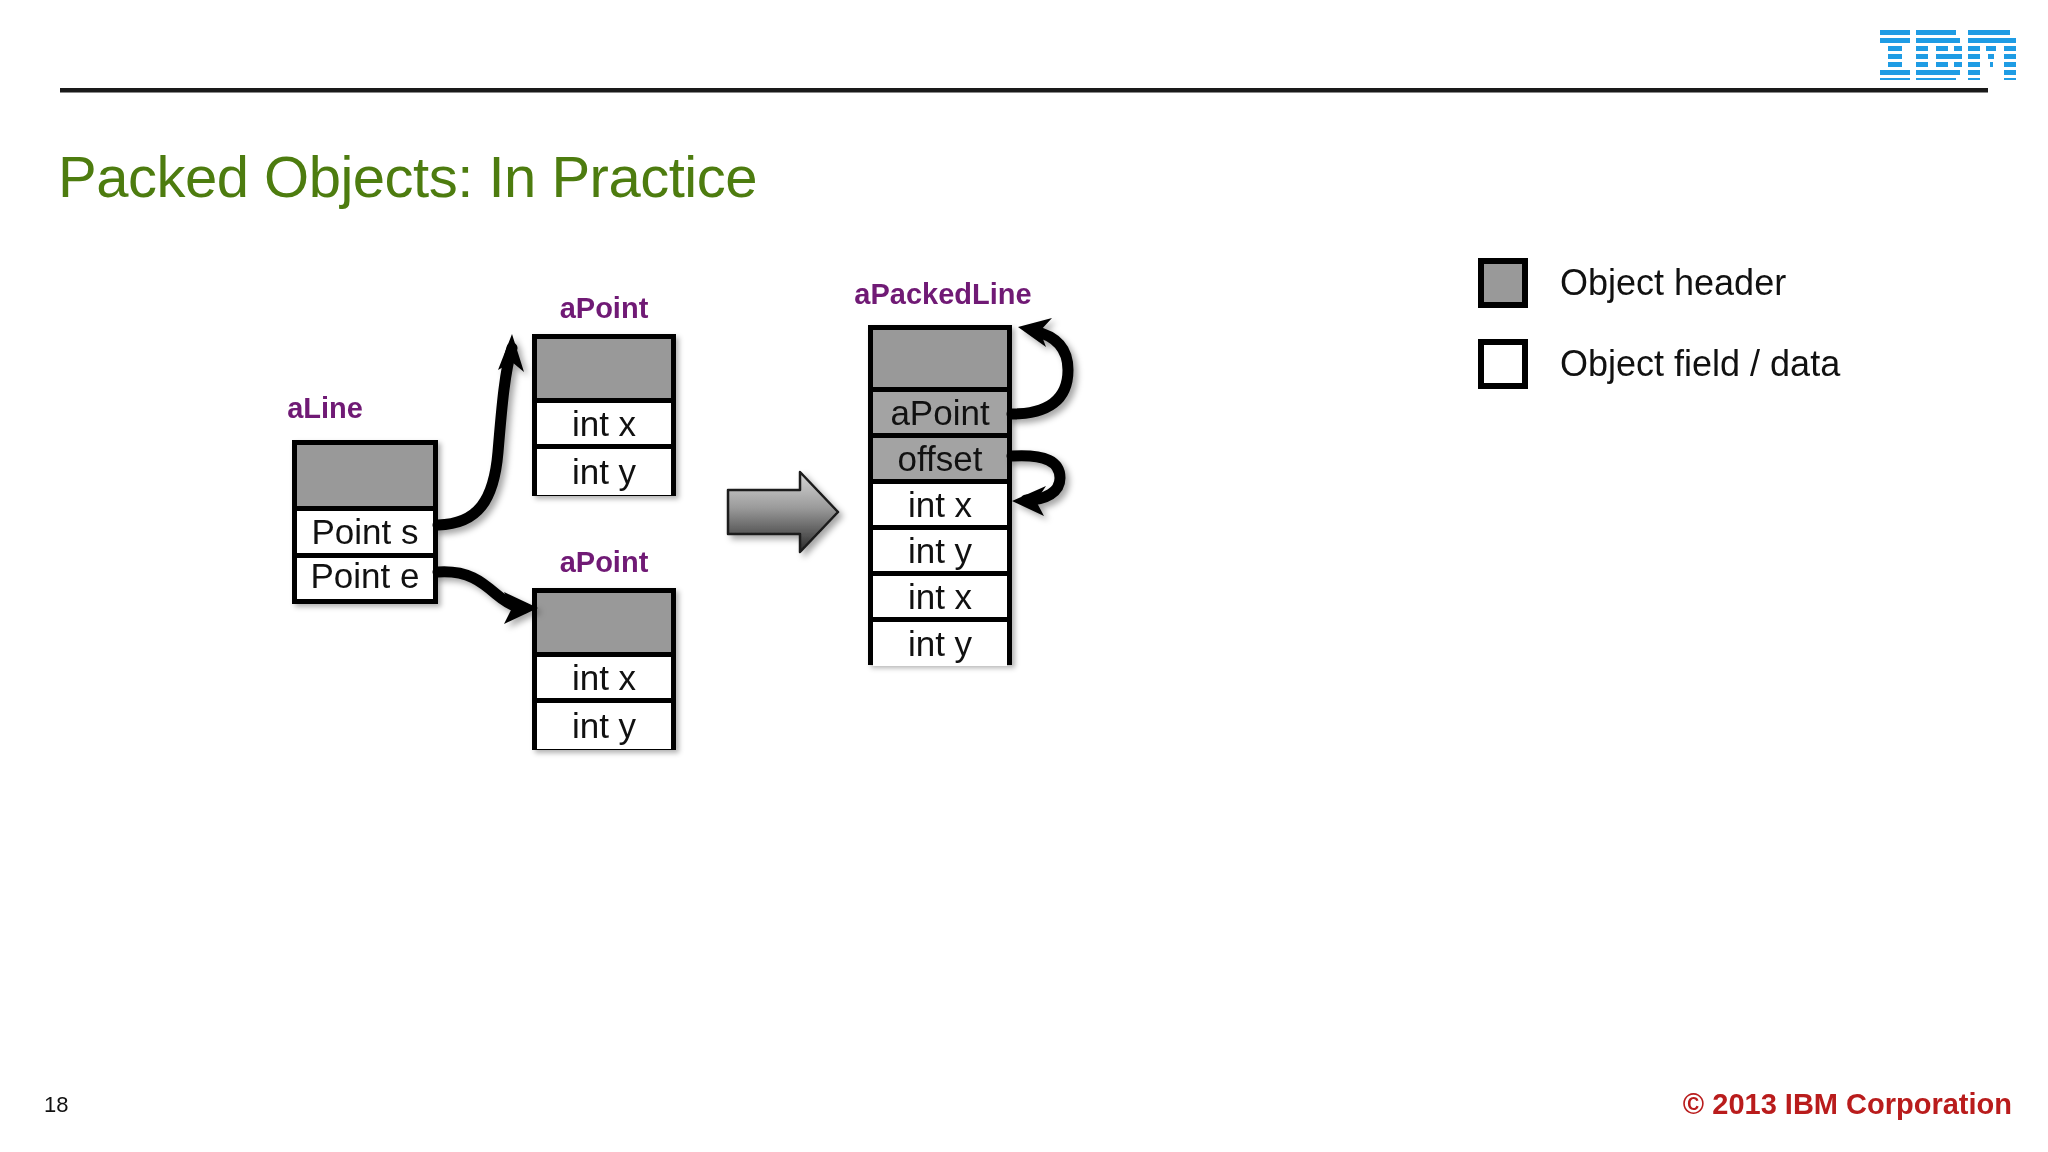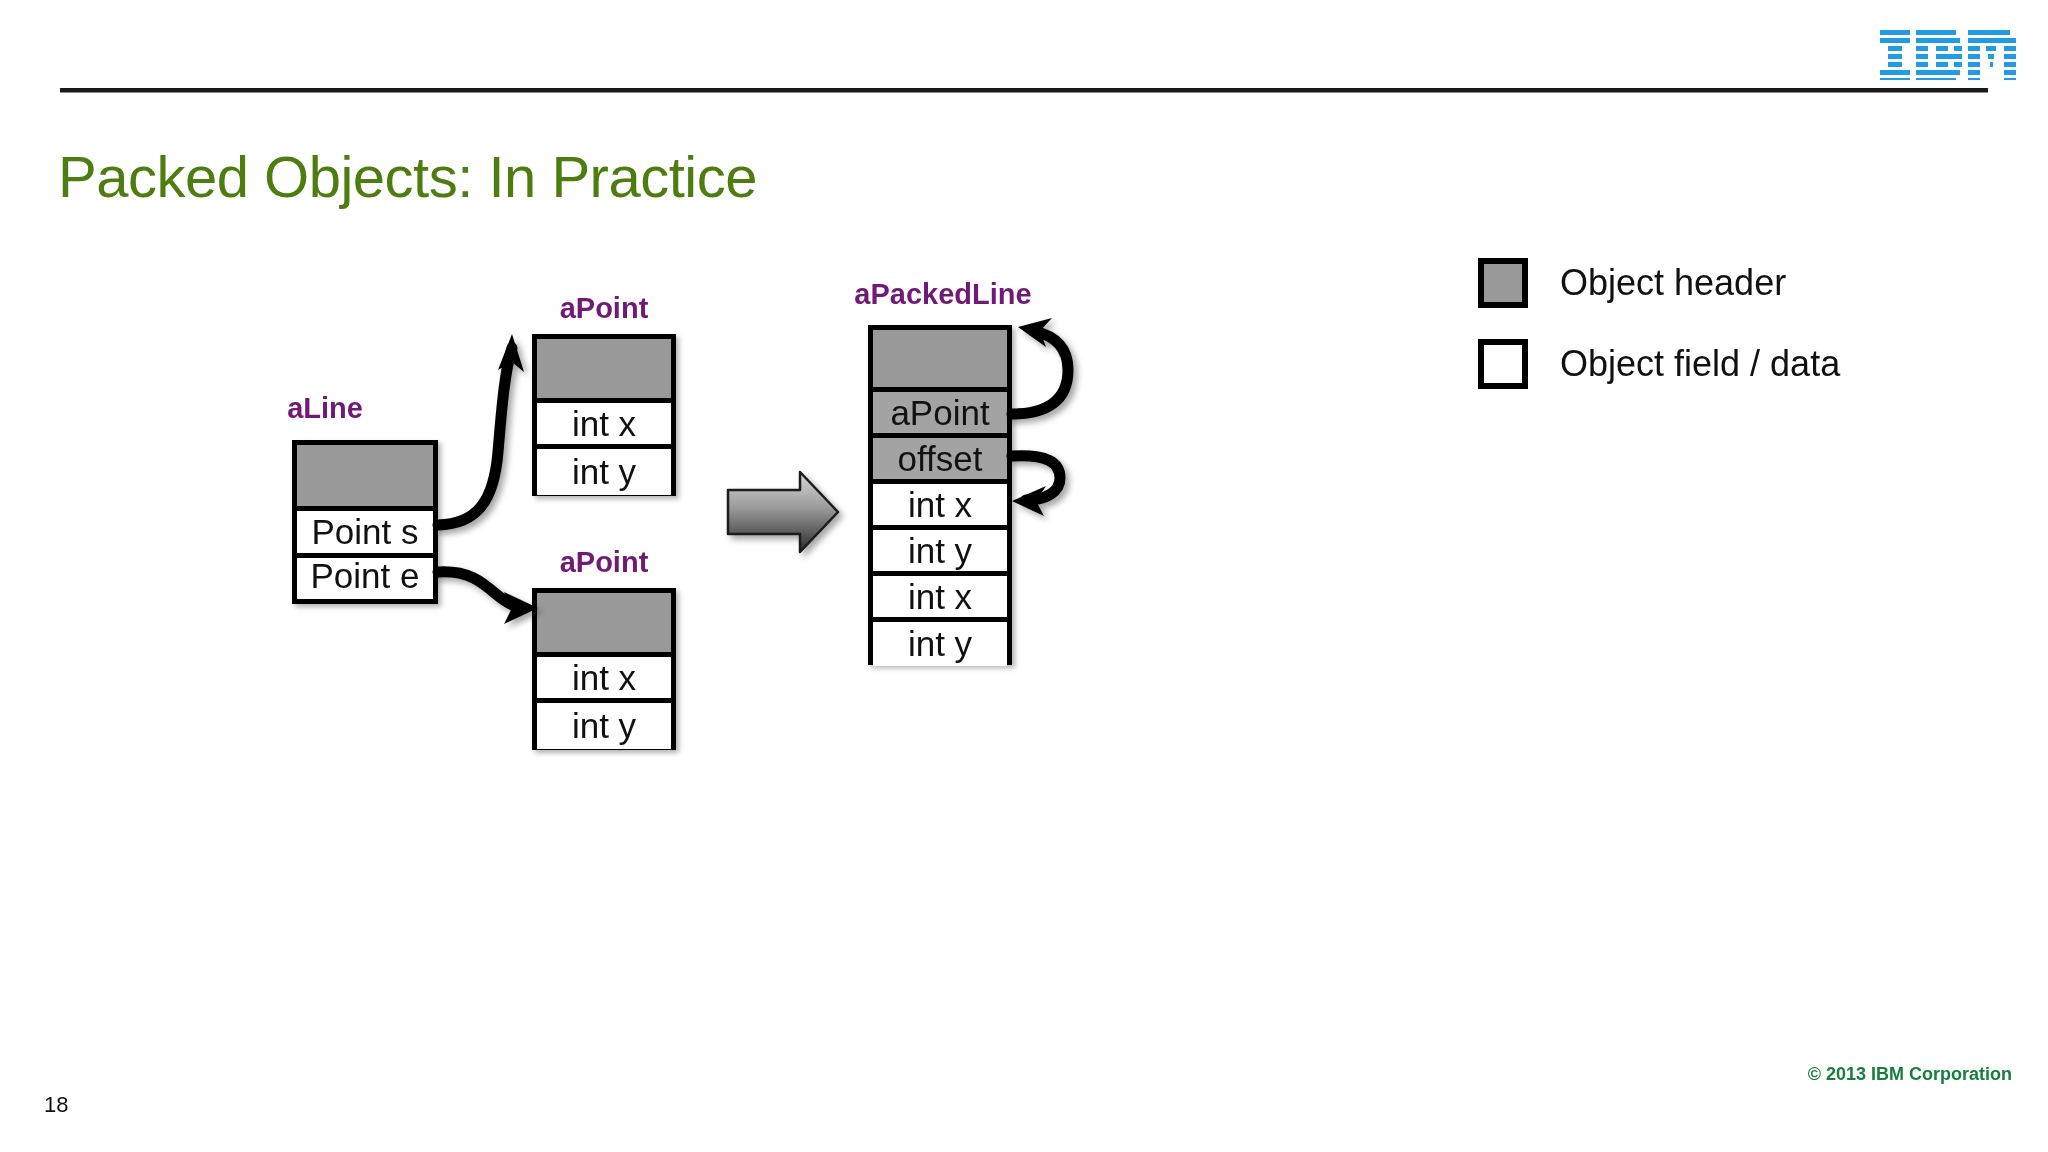--- a/index.html
+++ b/index.html
@@ -106,24 +106,24 @@
   #page-number {
     position: absolute;
     left: 44px;
     top: 1092px;
     font-size: 22px;
     color: #111111;
   }
   #copyright {
     position: absolute;
     right: 36px;
-    top: 1064px;
-    font-size: 18px;
+    top: 1088px;
+    font-size: 29px;
     font-weight: bold;
-    color: #15803d;
+    color: #b91c1c;
     white-space: nowrap;
   }
 
   svg.overlay {
     position: absolute;
     left: 0;
     top: 0;
     width: 2048px;
     height: 1152px;
     pointer-events: none;

